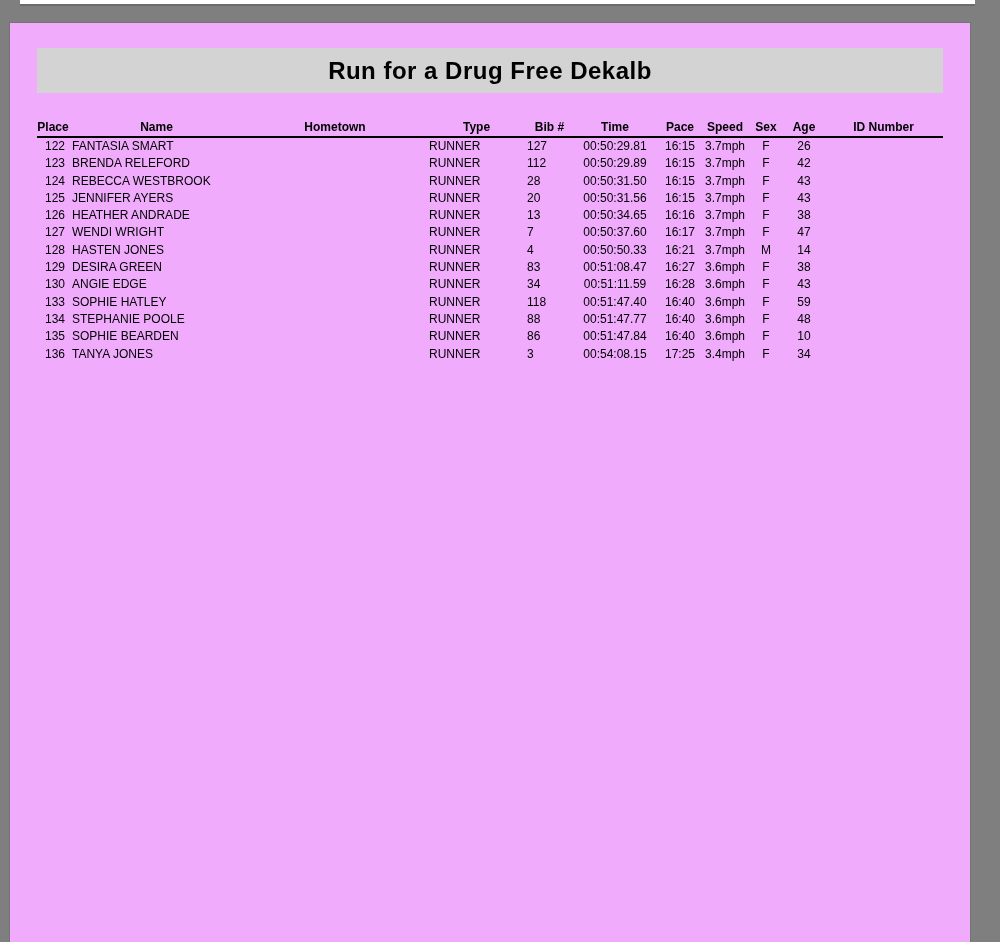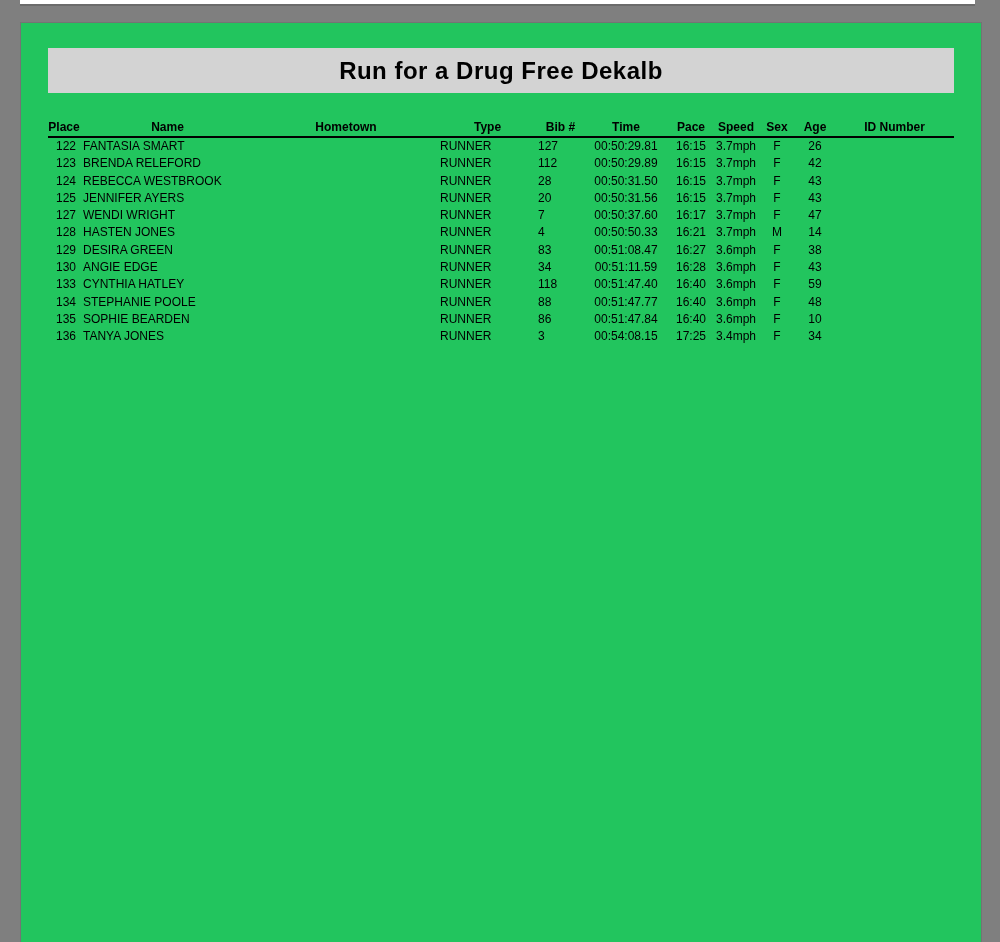--- a/index.html
+++ b/index.html
@@ -22,24 +22,24 @@
     left: 20px;
     width: 955px;
     height: 4px;
     background: #ffffff;
     border-bottom: 2px solid #6b6b6b;
   }
   
   .page {
     position: absolute;
     top: 22px;
-    left: 20px;
+    left: 9px;
     width: 962px;
     height: 920px;
-    background: #22c55e;
+    background: #f0abfc;
     border: 1px solid #747474;
     border-bottom: none;
     box-sizing: border-box;
   }
   .title-banner {
     margin: 25px 27px 0 27px;
     height: 45px;
     background: #d3d3d3;
     display: flex;
     align-items: center;
@@ -169,20 +169,33 @@
           <td class="col-type">RUNNER</td>
           <td class="col-bib">20</td>
           <td class="col-time">00:50:31.56</td>
           <td class="col-pace">16:15</td>
           <td class="col-speed">3.7mph</td>
           <td class="col-sex">F</td>
           <td class="col-age">43</td>
           <td class="col-id_number"></td>
         </tr>
         <tr>
+          <td class="col-place">126</td>
+          <td class="col-name">HEATHER ANDRADE</td>
+          <td class="col-hometown"></td>
+          <td class="col-type">RUNNER</td>
+          <td class="col-bib">13</td>
+          <td class="col-time">00:50:34.65</td>
+          <td class="col-pace">16:16</td>
+          <td class="col-speed">3.7mph</td>
+          <td class="col-sex">F</td>
+          <td class="col-age">38</td>
+          <td class="col-id_number"></td>
+        </tr>
+        <tr>
           <td class="col-place">127</td>
           <td class="col-name">WENDI WRIGHT</td>
           <td class="col-hometown"></td>
           <td class="col-type">RUNNER</td>
           <td class="col-bib">7</td>
           <td class="col-time">00:50:37.60</td>
           <td class="col-pace">16:17</td>
           <td class="col-speed">3.7mph</td>
           <td class="col-sex">F</td>
           <td class="col-age">47</td>
@@ -222,21 +235,21 @@
           <td class="col-bib">34</td>
           <td class="col-time">00:51:11.59</td>
           <td class="col-pace">16:28</td>
           <td class="col-speed">3.6mph</td>
           <td class="col-sex">F</td>
           <td class="col-age">43</td>
           <td class="col-id_number"></td>
         </tr>
         <tr>
           <td class="col-place">133</td>
-          <td class="col-name">CYNTHIA HATLEY</td>
+          <td class="col-name">SOPHIE HATLEY</td>
           <td class="col-hometown"></td>
           <td class="col-type">RUNNER</td>
           <td class="col-bib">118</td>
           <td class="col-time">00:51:47.40</td>
           <td class="col-pace">16:40</td>
           <td class="col-speed">3.6mph</td>
           <td class="col-sex">F</td>
           <td class="col-age">59</td>
           <td class="col-id_number"></td>
         </tr>

